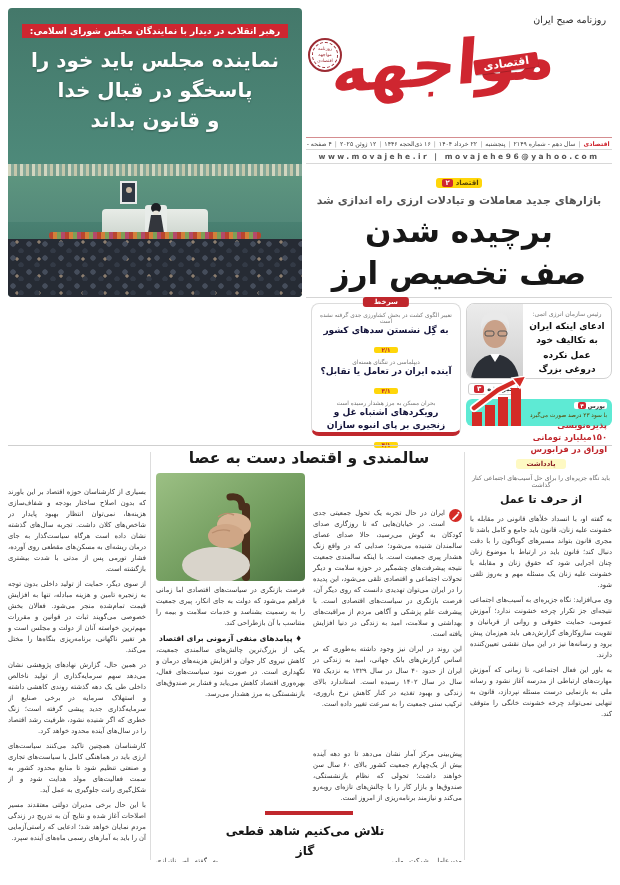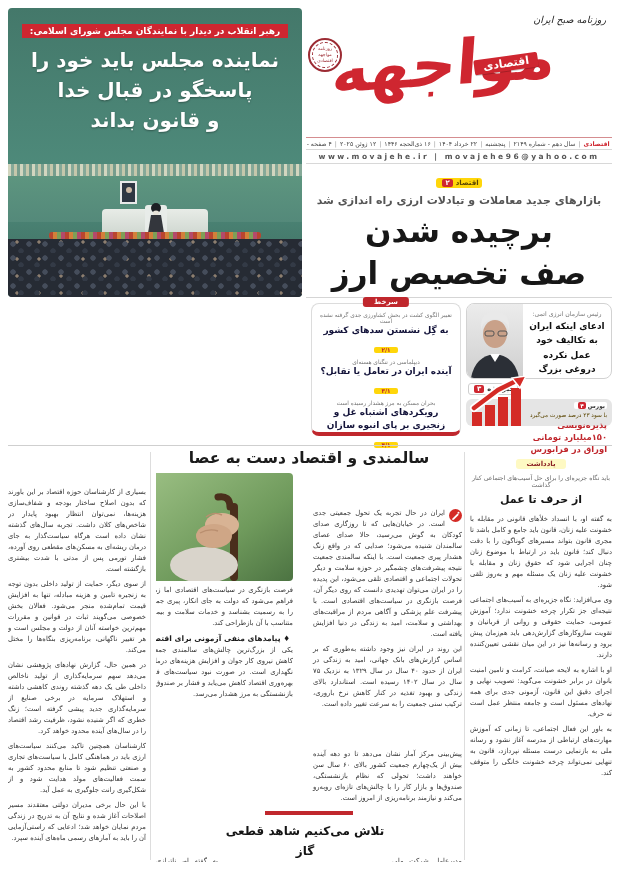--- a/index.html
+++ b/index.html
@@ -31,21 +31,21 @@
     background:repeating-linear-gradient(90deg,#b9452f 0 4px,#d3803a 4px 8px,#7f9f57 8px 12px,#b34a6b 12px 16px); }
   .crowd { position:absolute; left:0; right:0; bottom:0; height:58px; background-color:#262b34;
     background-image:
       radial-gradient(circle at 5px 5px,#454d5b 2.4px,transparent 3px),
       radial-gradient(circle at 13px 12px,#333a46 2.4px,transparent 3px),
       radial-gradient(circle at 9px 3px,#8d7e6f 1.4px,transparent 1.9px);
     background-size:16px 14px,16px 14px,22px 17px; }
 
   
   .masthead { left:306px; top:6px; width:306px; height:160px; }
-  .tagline { position:absolute; top:8px; right:6px; font-family:"DejaVu Serif",serif; font-style:italic;
+  .tagline { position:absolute; top:8px; right:6px; font-family:"DejaVu Serif",serif; 
     font-size:9.5px; color:#222; }
   .seal { position:absolute; top:32px; right:270px; width:34px; height:34px; border:2px solid #9c2b33;
     border-radius:50%; display:flex; align-items:center; justify-content:center; }
   .seal-inner { width:26px; height:26px; border:1px dashed #9c2b33; border-radius:50%;
     display:flex; align-items:center; justify-content:center; font-size:4.5px; color:#9c2b33;
     text-align:center; line-height:1.3; padding:2px; }
   .logo-wrap { position:absolute; top:16px; right:48px; width:240px; height:106px; }
   .logo-main { position:absolute; right:0; top:2px; width:100%; text-align:center; color:#cf2630;
     font-weight:bold; font-size:62px; line-height:1.3; transform:skewX(-8deg) rotate(-4deg); }
   .logo-sub { position:absolute; top:34px; right:26px; background:#cf2630; color:#fff; font-size:11px;
@@ -87,41 +87,41 @@
   .special-text { flex:1; padding:6px 6px 4px; text-align:center; }
   .special-kicker { font-size:6.2px; color:#777; }
   .special-headline { margin-top:2px; font-size:9px; font-weight:800; color:#111; line-height:1.6; }
   .special-photo { width:56px; flex:none; }
   .special-badge { left:468px; top:383px; display:inline-flex; align-items:center; gap:3px;
     border:1px solid #cfcfcf; border-radius:3px; background:#fff; padding:1px 3px 1px 5px;
     font-size:6.8px; font-weight:bold; color:#333; }
   .special-badge .num { background:#cf2630; color:#fff; border-radius:2px; padding:0 3px; font-size:7px; }
 
   
-  .bourse { left:466px; top:399px; width:146px; height:27px; background:#e5e5e5; border-radius:6px; }
+  .bourse { left:466px; top:399px; width:146px; height:27px; background:#5eead4; border-radius:6px; }
   .bourse-badge { position:absolute; top:3px; right:5px; display:inline-flex; align-items:center; gap:2px;
     background:#fff; border-radius:2px; padding:0 2px 0 4px; font-size:5.8px; font-weight:bold; color:#333; }
   .bourse-badge .num { background:#cf2630; color:#fff; border-radius:2px; padding:0 2px; font-size:6px; }
   .bourse-kicker { position:absolute; top:13px; right:5px; font-size:5.8px; color:#5a4500; }
   .bourse-headline { position:absolute; top:20px; right:5px; width:82px; font-size:8.4px; font-weight:800;
     color:#c0272d; line-height:1.45; text-align:right; }
   .bourse-icon { position:absolute; left:2px; bottom:0; }
 
   
   .rule-mid { left:8px; top:445px; width:604px; height:1px; background:#cfcfcf; }
   .vline { width:1px; background:#dddddd; top:452px; height:408px; }
   .small-body { font-size:6.8px; line-height:1.62; text-align:justify; color:#333;margin-top:35px; }
   .small-body p + p { margin-top:4px; }
 
   .col-left { left:8px; top:452px; width:138px; height:410px; overflow:hidden; }
   .middle { left:156px; top:449px; width:306px; height:413px; overflow:hidden; }
   .note { left:470px; top:451px; width:142px; height:412px; overflow:hidden; text-align:center; }
 
   .aging-headline { text-align:center; font-size:15.5px; font-weight:800; color:#1b1b1b; }
-  .aging-row { display:flex; gap:20px; margin-top:6px; }
+  .aging-row { display:flex; gap:8px; margin-top:6px; }
   .aging-col { width:149px; flex:none; }
   .lead-icon { float:right; margin:1px 0 2px 4px; }
   .aging-photo { width:149px; height:108px; border-radius:4px; overflow:hidden; display:block; }
   .subhead { font-size:7.6px; font-weight:800; color:#1b1b1b; text-align:center; margin-top:5px; }
   .red-divider { width:88px; height:4px; background:#c0272d; margin:7px auto 6px; }
   .gas-row { display:flex; gap:6px; }
   .gas-side { flex:none; }
   .gas-center { flex:1; }
   .gas-headline { text-align:center; font-size:12px; font-weight:800; color:#151515; line-height:1.7; }
 
@@ -342,18 +342,17 @@
 
   <div class="abs note">
     <span class="note-badge">یادداشت</span>
     <div class="note-kicker">باید نگاه جزیره‌ای را برای حل آسیب‌های اجتماعی کنار گذاشت</div>
     <div class="note-headline">
       <span style="display:block">از حرف تا عمل</span>
     </div>
     <div class="note-body small-body">
       <p>به گفته او، با انسداد خلأهای قانونی در مقابله با خشونت علیه زنان، قانون باید جامع و کامل باشد تا مجری قانون بتواند مسیرهای گوناگون را با دقت دنبال کند؛ قانون باید در ارتباط با موضوع زنان چنان اجرایی شود که حقوق زنان و مقابله با خشونت علیه زنان یک مسئله مهم و به‌روز تلقی شود.</p>
       <p>وی می‌افزاید: نگاه جزیره‌ای به آسیب‌های اجتماعی نتیجه‌ای جز تکرار چرخه خشونت ندارد؛ آموزش عمومی، حمایت حقوقی و روانی از قربانیان و تقویت سازوکارهای گزارش‌دهی باید هم‌زمان پیش برود و رسانه‌ها نیز در این میان نقشی تعیین‌کننده دارند.</p>
-      <p>او با اشاره به لایحه صیانت، کرامت و تامین امنیت بانوان در برابر خشونت می‌گوید: تصویب نهایی و اجرای دقیق این قانون، آزمونی جدی برای همه نهادهای مسئول است و جامعه منتظر عمل است نه حرف.</p>
       <p>به باور این فعال اجتماعی، تا زمانی که آموزش مهارت‌های ارتباطی از مدرسه آغاز نشود و رسانه ملی به بازنمایی درست مسئله نپردازد، قانون به تنهایی نمی‌تواند چرخه خشونت خانگی را متوقف کند.</p>
     </div>
   </div>
 
 </div>
 
 </body></html>

